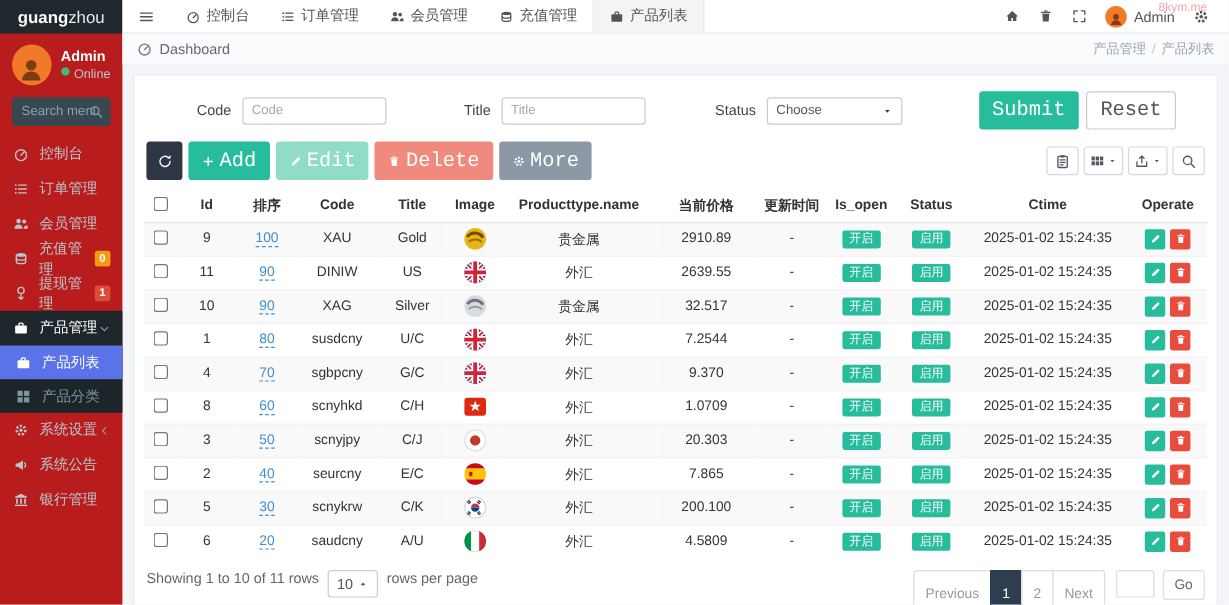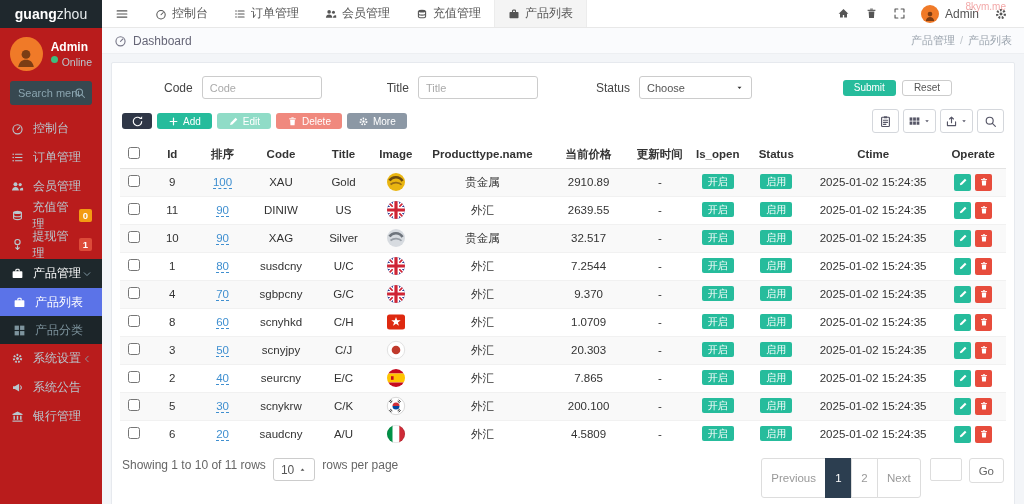--- a/index.html
+++ b/index.html
@@ -55,23 +55,23 @@
   .content{flex:1;padding:8px 9px;overflow:hidden}
   .card{background:#fff;border:1px solid #e6e9ee;border-radius:2px;padding:6px 8px 8px}
 
   
   .filters{display:flex;align-items:center;padding:7px 2px 9px;font-size:12px;color:#444}
   .filters .lbl{margin-right:9px}
   .filters input{height:23px;width:120px;border:1px solid #ccc;border-radius:3px;padding:0 7px;font-size:11px;outline:none}
   .filters input::placeholder{color:#aaa}
   .sel{height:23px;width:113px;border:1px solid #ccc;border-radius:3px;display:flex;align-items:center;padding:0 7px;color:#555;font-size:11px;cursor:pointer;background:#fff}
   .sel .cv{margin-left:auto;color:#333;display:flex}
-  .btn{height:16px;border-radius:3px;border:none;color:#fff;font-size:10px;display:inline-flex;align-items:center;gap:4px;padding:0 11px;cursor:pointer;font-family:Liberation Sans, sans-serif}
+  .btn{height:32px;border-radius:3px;border:none;color:#fff;font-size:17px;display:inline-flex;align-items:center;gap:4px;padding:0 11px;cursor:pointer;font-family:Liberation Mono, monospace}
   .btn-submit{background:#26bc9c;margin-left:auto}
-  .btn-reset{background:#fff;border:1px solid #ccc;color:#555;margin-left:6px;margin-right:52px}
+  .btn-reset{background:#fff;border:1px solid #ccc;color:#555;margin-left:6px;margin-right:24px}
 
   
   .toolbar{display:flex;align-items:center;gap:5px;padding:1px 2px 8px}
   .btn-refresh{background:#2f3747;width:30px;justify-content:center;padding:0}
   .btn-add{background:#26bc9c}
   .btn-edit{background:#90dcc7}
   .btn-del{background:#f0897e}
   .btn-more{background:#8c98a5}
   .tool-right{margin-left:auto;display:flex;gap:4px}
   .tbtn{min-width:27px;height:24px;border:1px solid #d4d7dc;background:#fff;border-radius:3px;color:#556;display:flex;align-items:center;justify-content:center;gap:2px;padding:0 4px;cursor:pointer}

